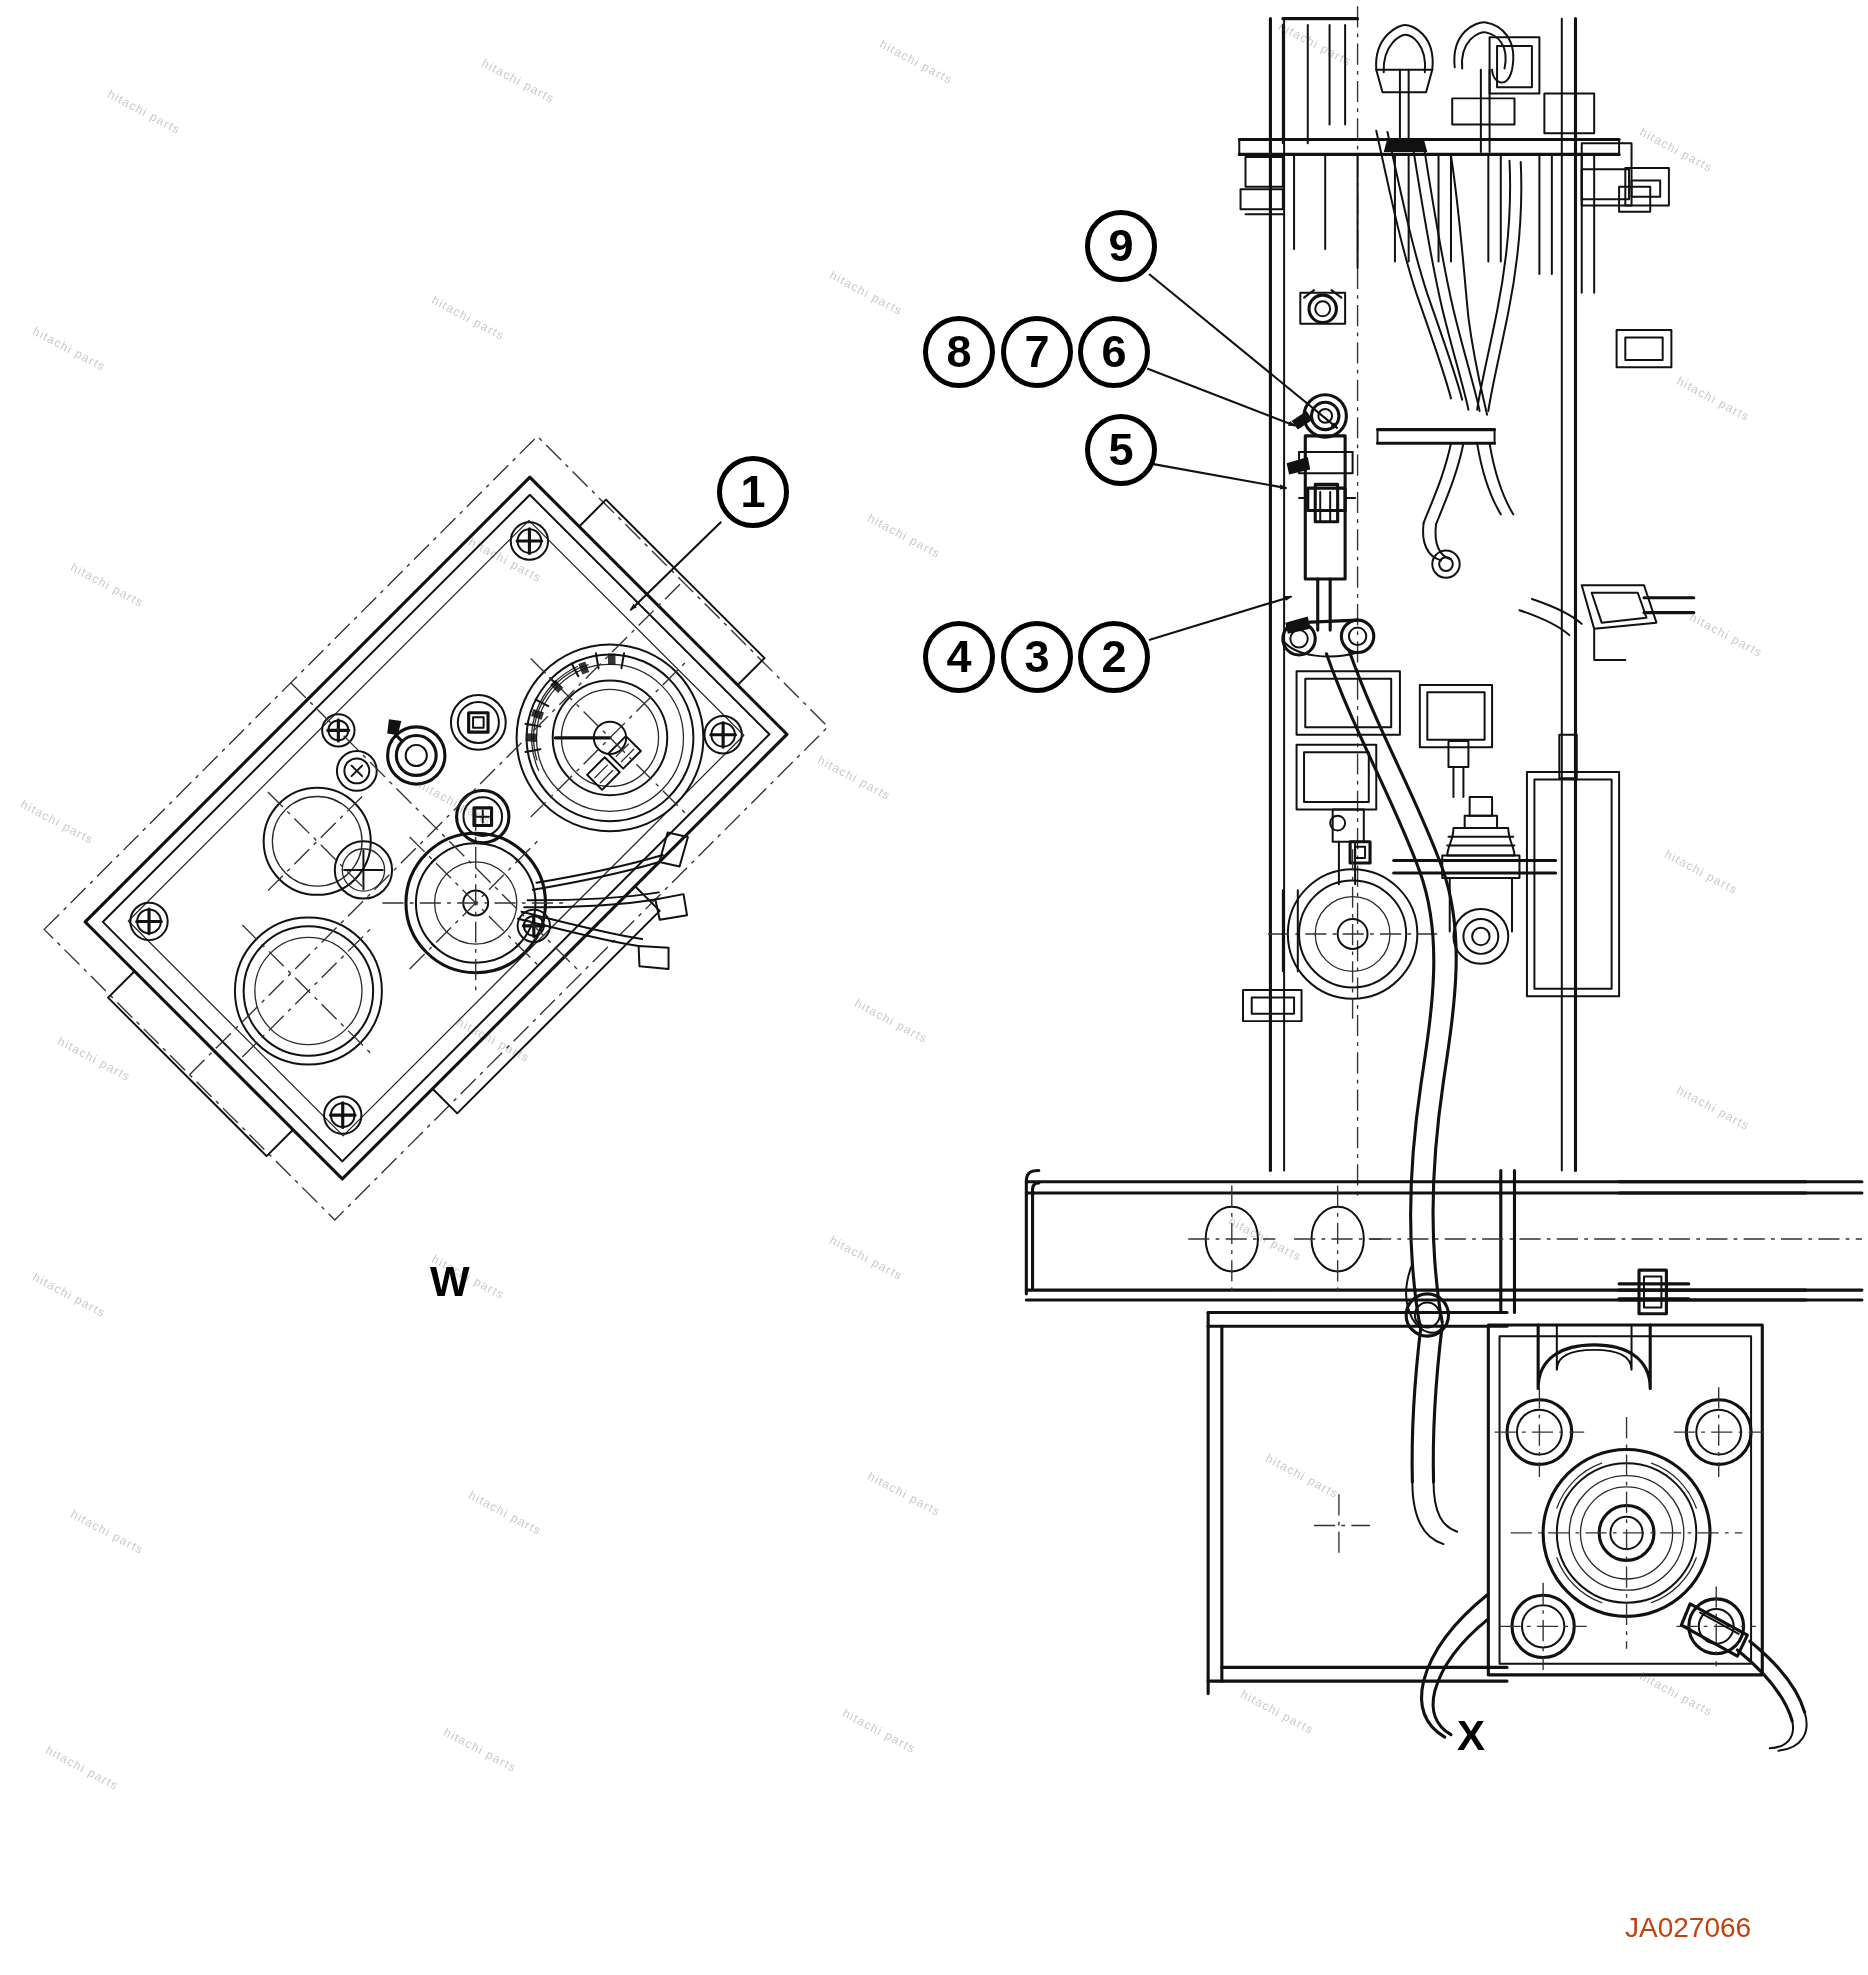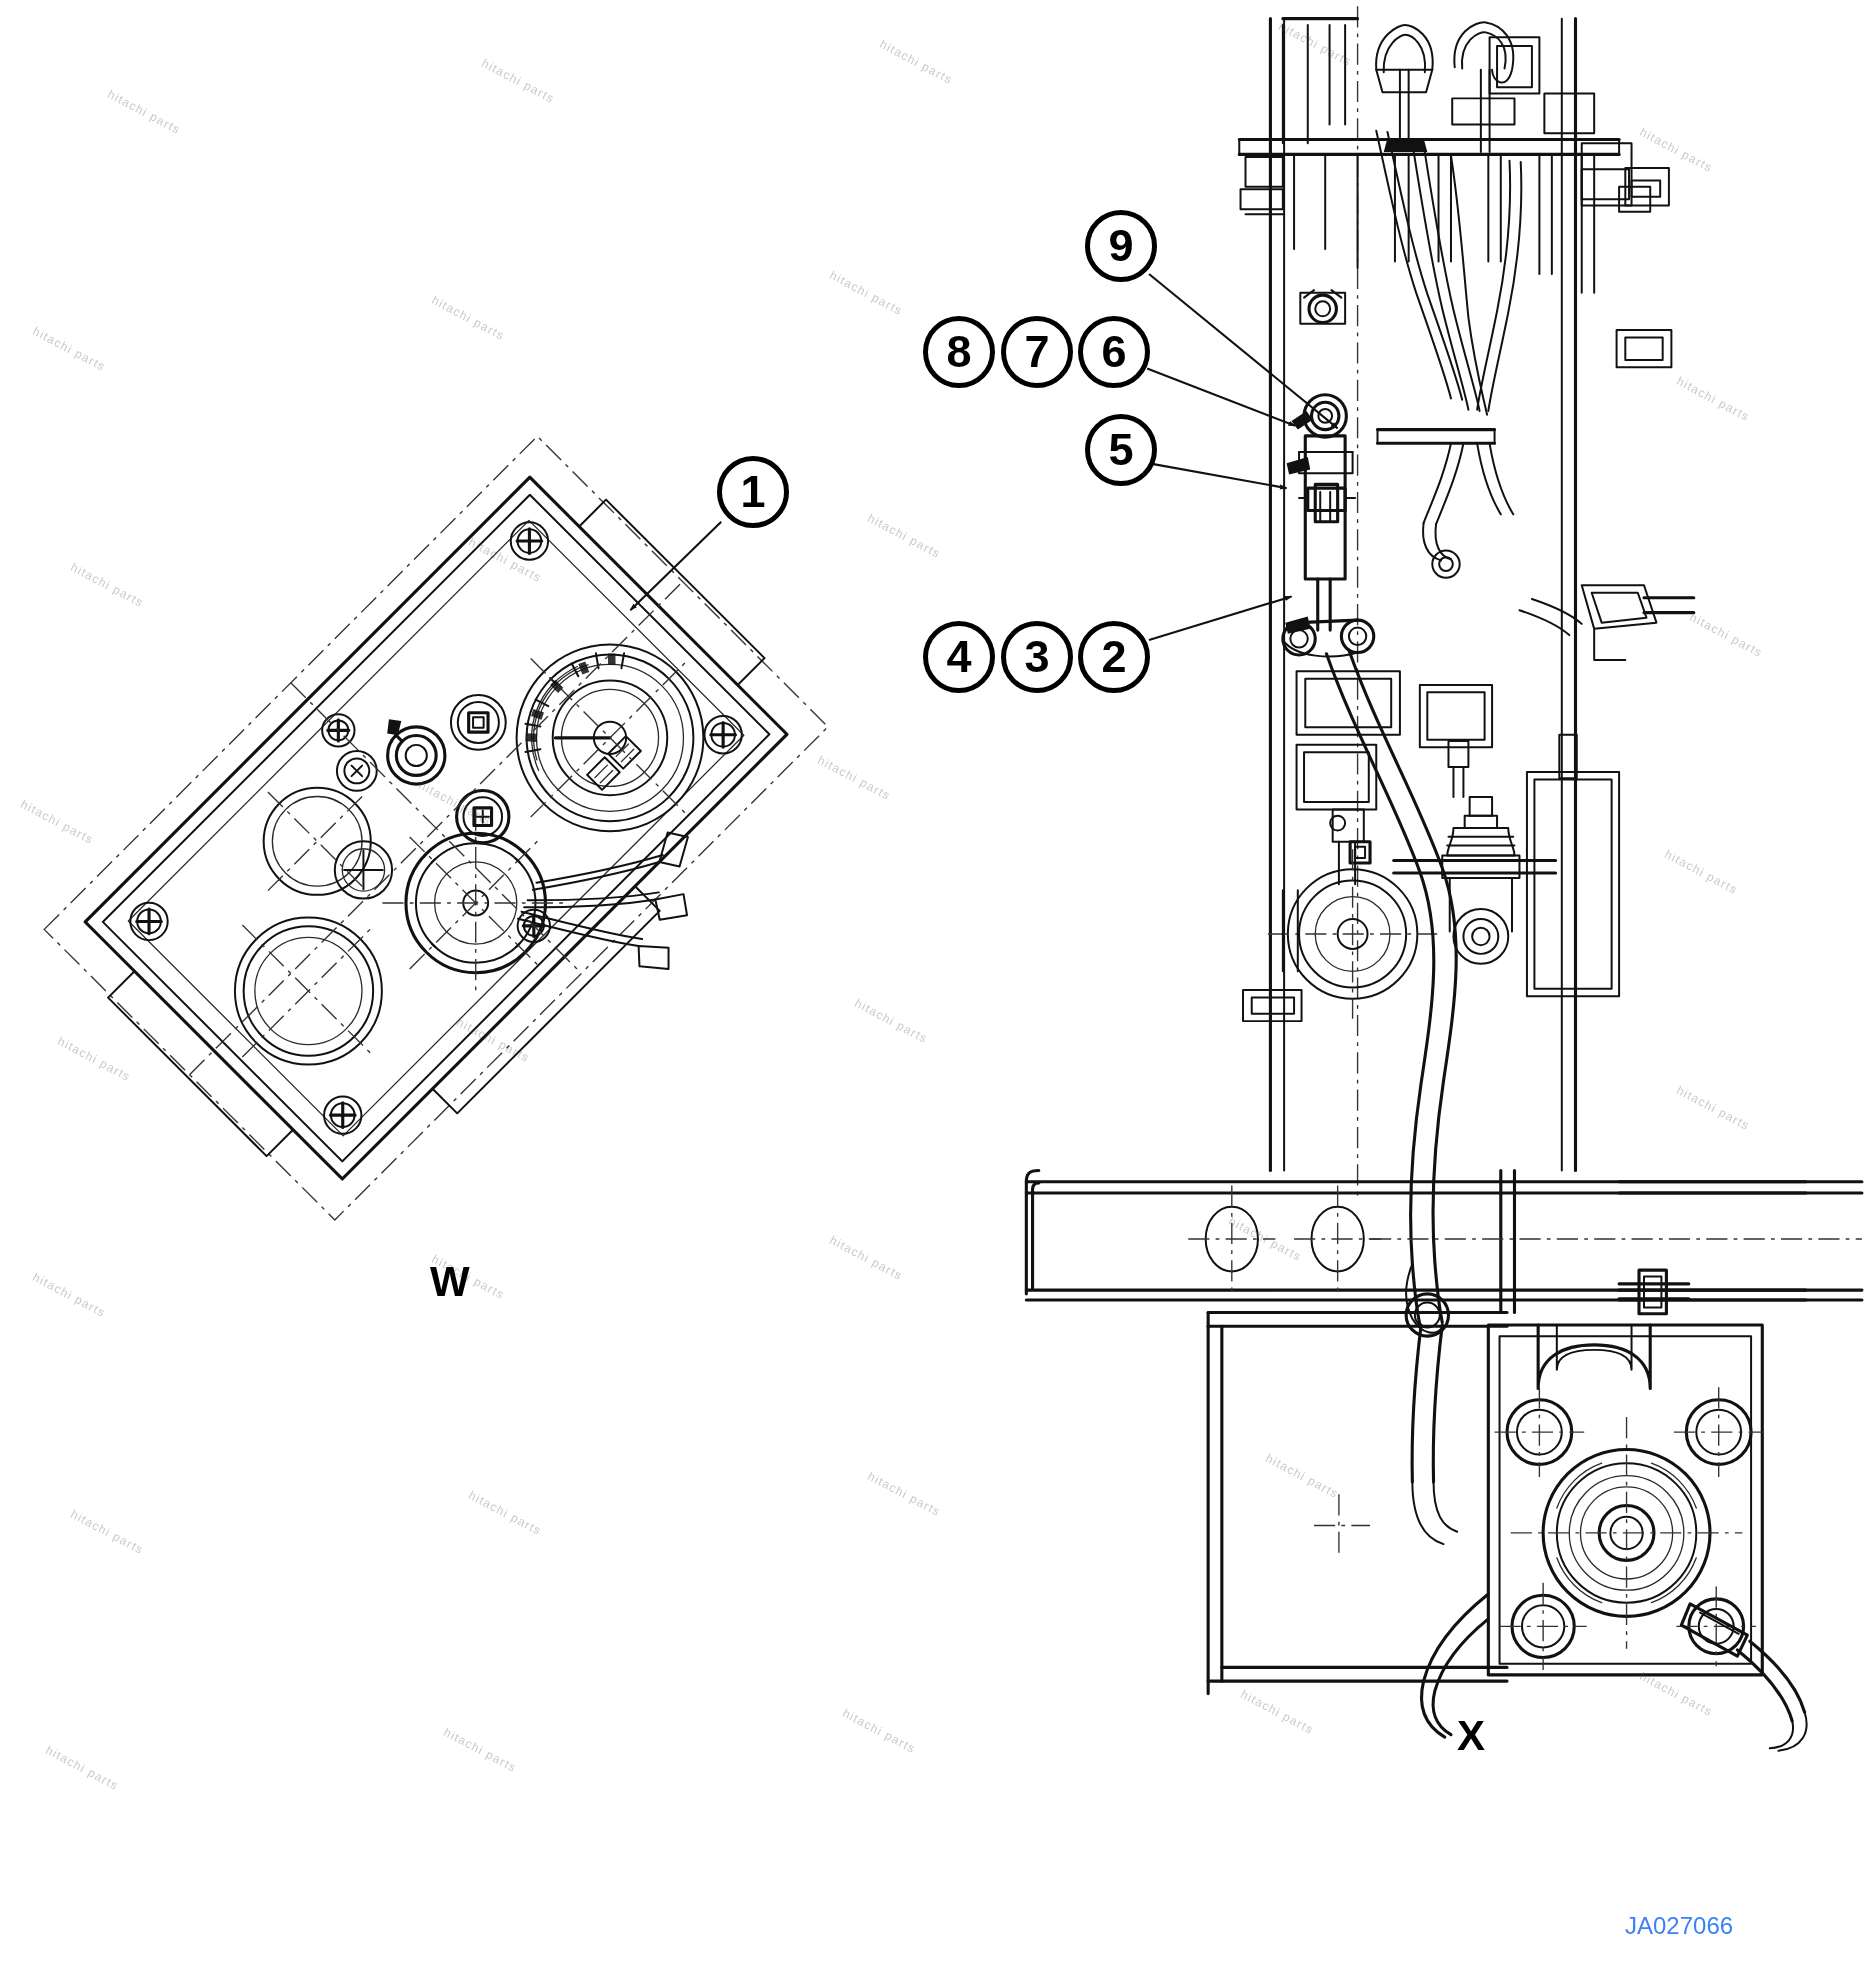--- a/index.html
+++ b/index.html
@@ -13,22 +13,22 @@
   #sheet svg{position:absolute;left:0;top:0;}
 
   .wm-layer{position:absolute;left:0;top:0;width:1869px;height:1975px;
     pointer-events:none;overflow:hidden;opacity:.30;}
   .wm{position:absolute;white-space:nowrap;font-size:12px;
       font-family:"Liberation Sans", sans-serif;color:#4a4a4a;
       transform:rotate(28deg);transform-origin:left top;letter-spacing:1.2px;}
 
   .viewlabel{position:absolute;font-weight:bold;font-size:42px;
      font-family:"Liberation Sans", sans-serif;color:#000;letter-spacing:0.6px;}
-  .drawno{position:absolute;font-size:24px;font-family:"Liberation Sans", sans-serif;
-     color:#3b82f6;letter-spacing:0px;}
+  .drawno{position:absolute;font-size:28px;font-family:"Liberation Sans", sans-serif;
+     color:#c2410c;letter-spacing:0px;}
 
   .callout{position:absolute;border:5.6px solid #000;border-radius:50%;
      background:#fff;display:flex;align-items:center;justify-content:center;
      font-weight:bold;font-family:"Liberation Sans", sans-serif;color:#000;
      box-sizing:border-box;}
 </style>
 </head>
 <body>
 
 <div id="sheet">

